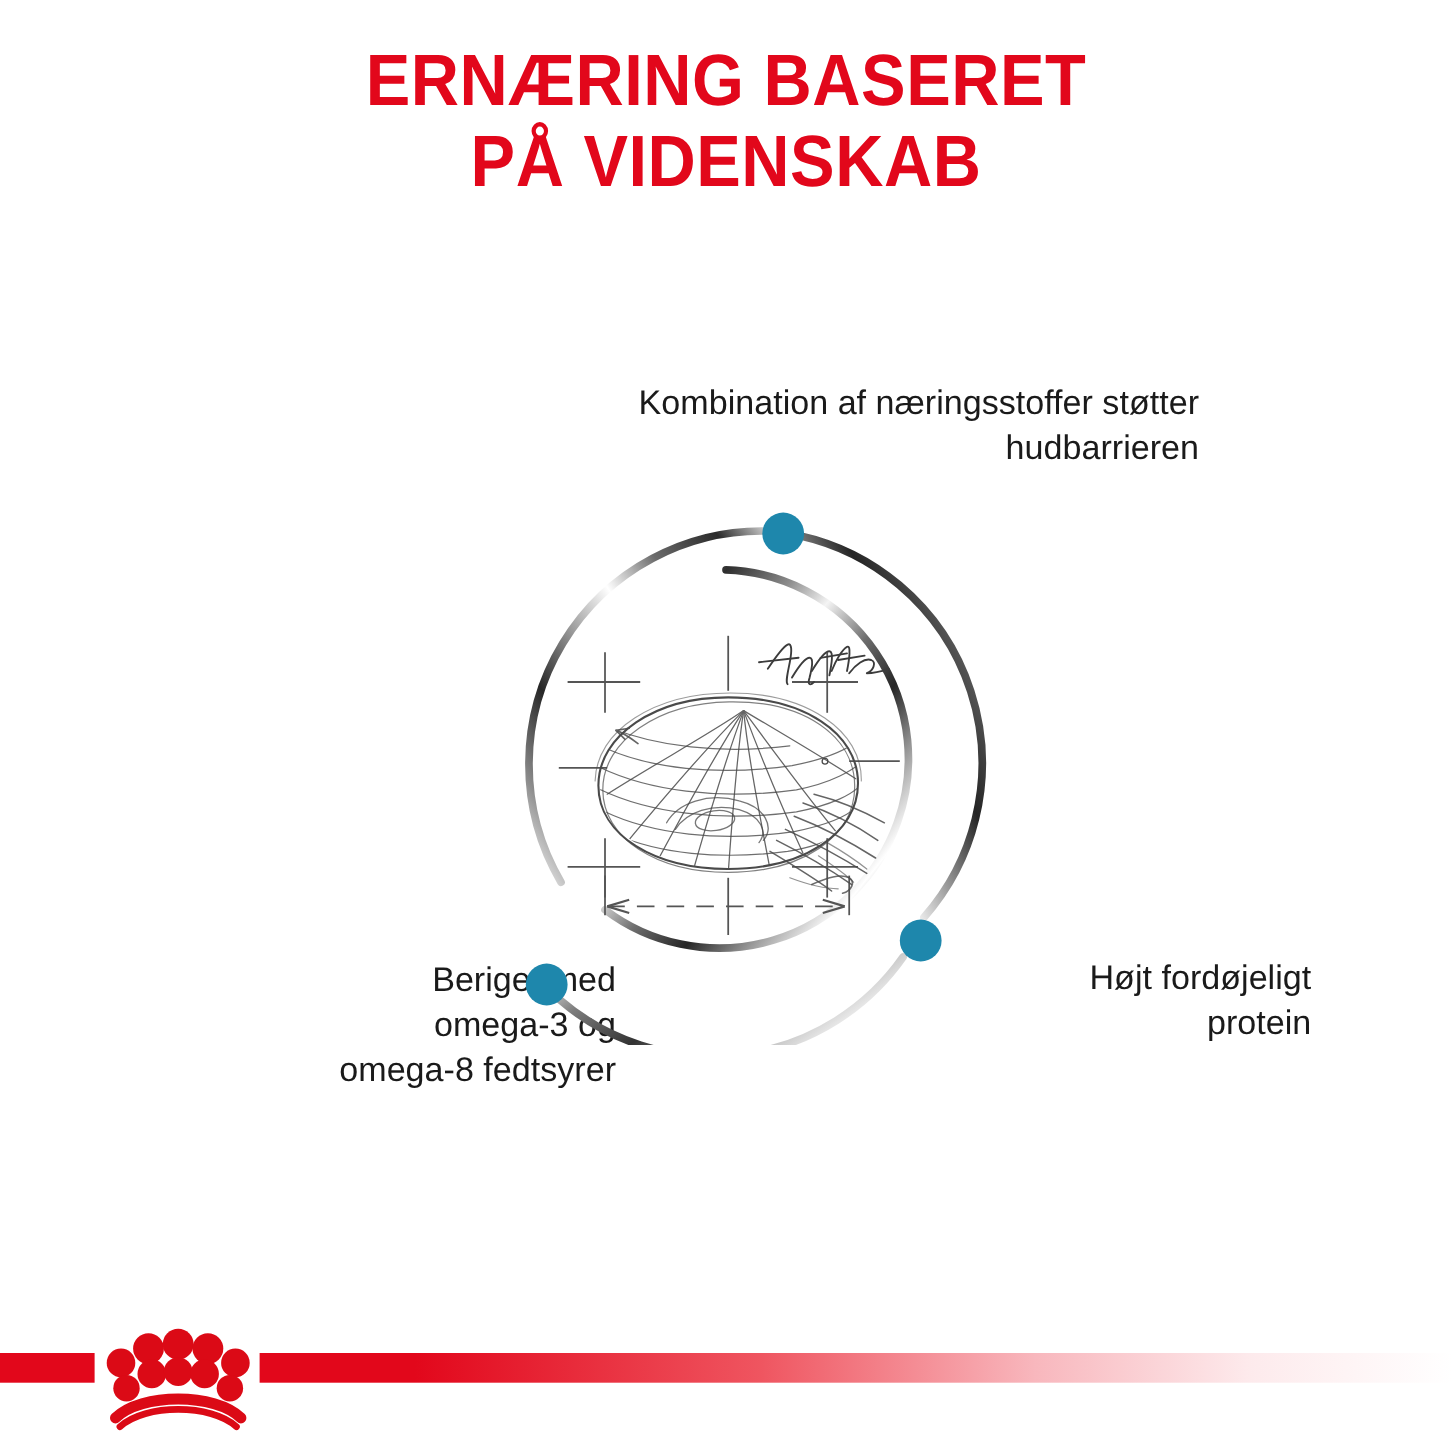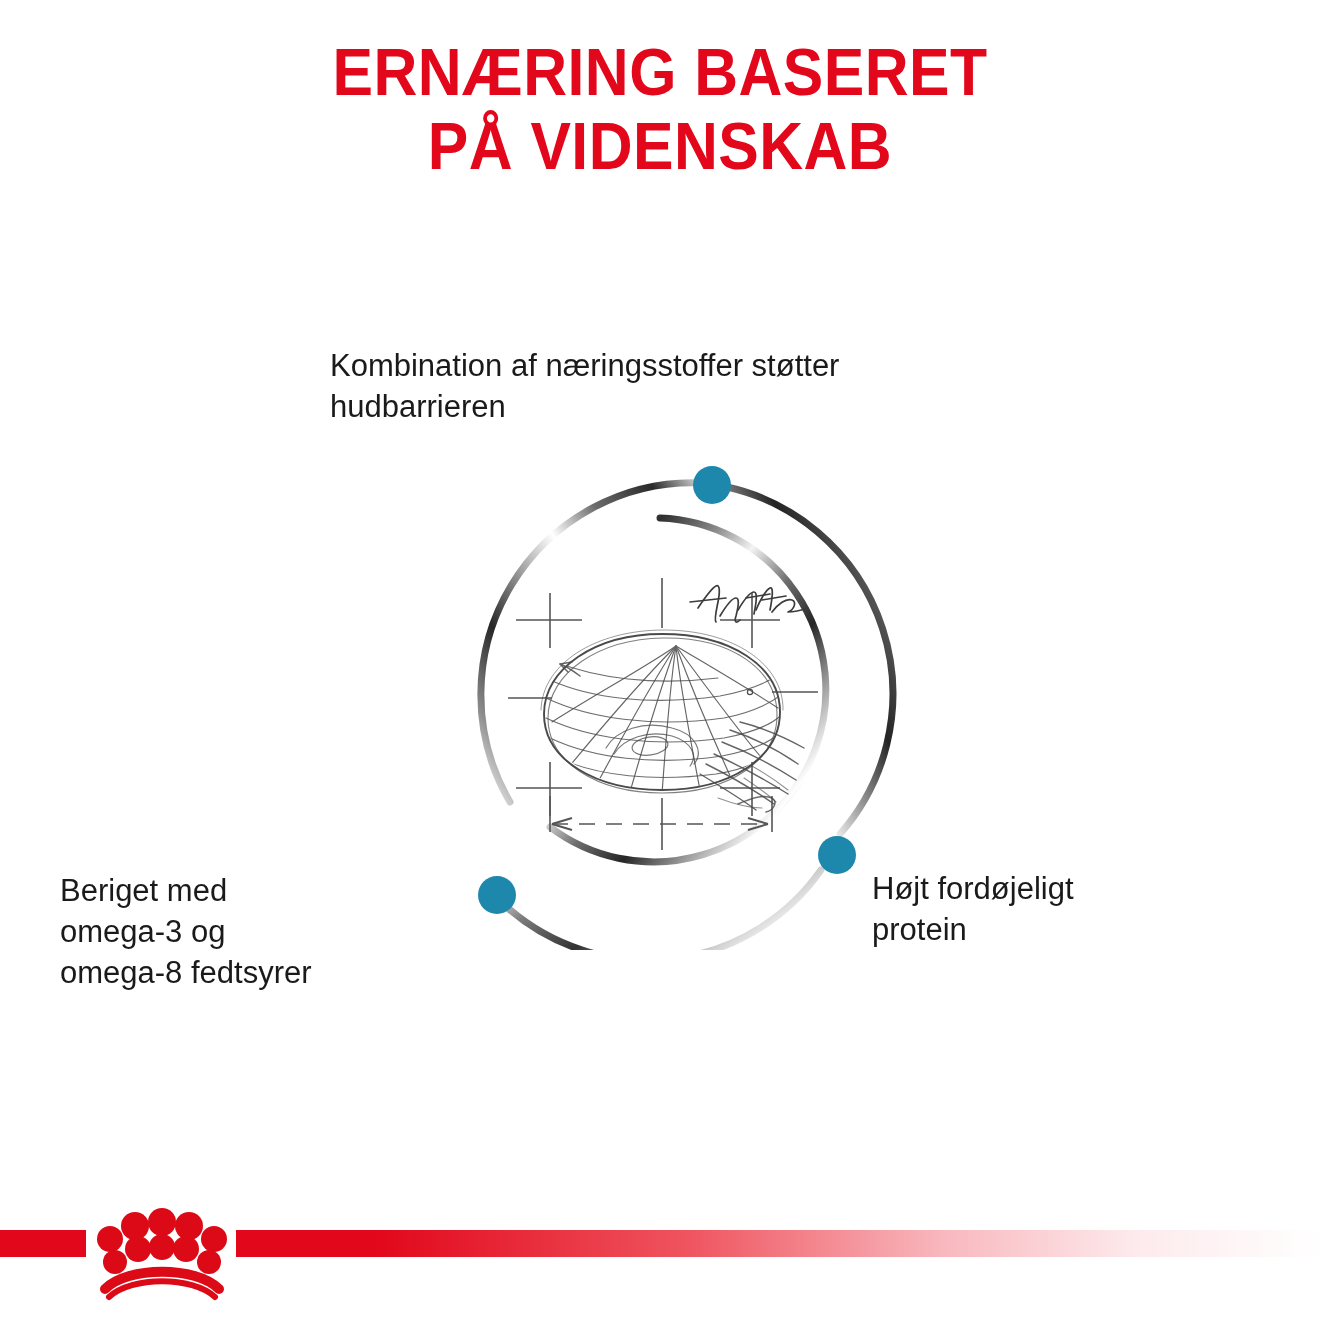--- a/index.html
+++ b/index.html
@@ -33,21 +33,21 @@
     transform-origin: 50% 0;
     white-space: pre-line;
   }
 
   
   .callout {
     position: absolute;
     color: #1a1a1a;
     font-size: 31px;
     line-height: 1.33;
-    text-align: left;
+    text-align: right;
     white-space: pre-line;
     font-family: "Liberation Sans", sans-serif;
   }
   #callout-top {
     left: 330px;
     top: 345px;
     width: 760px;
   }
   #callout-left {
     left: 60px;

